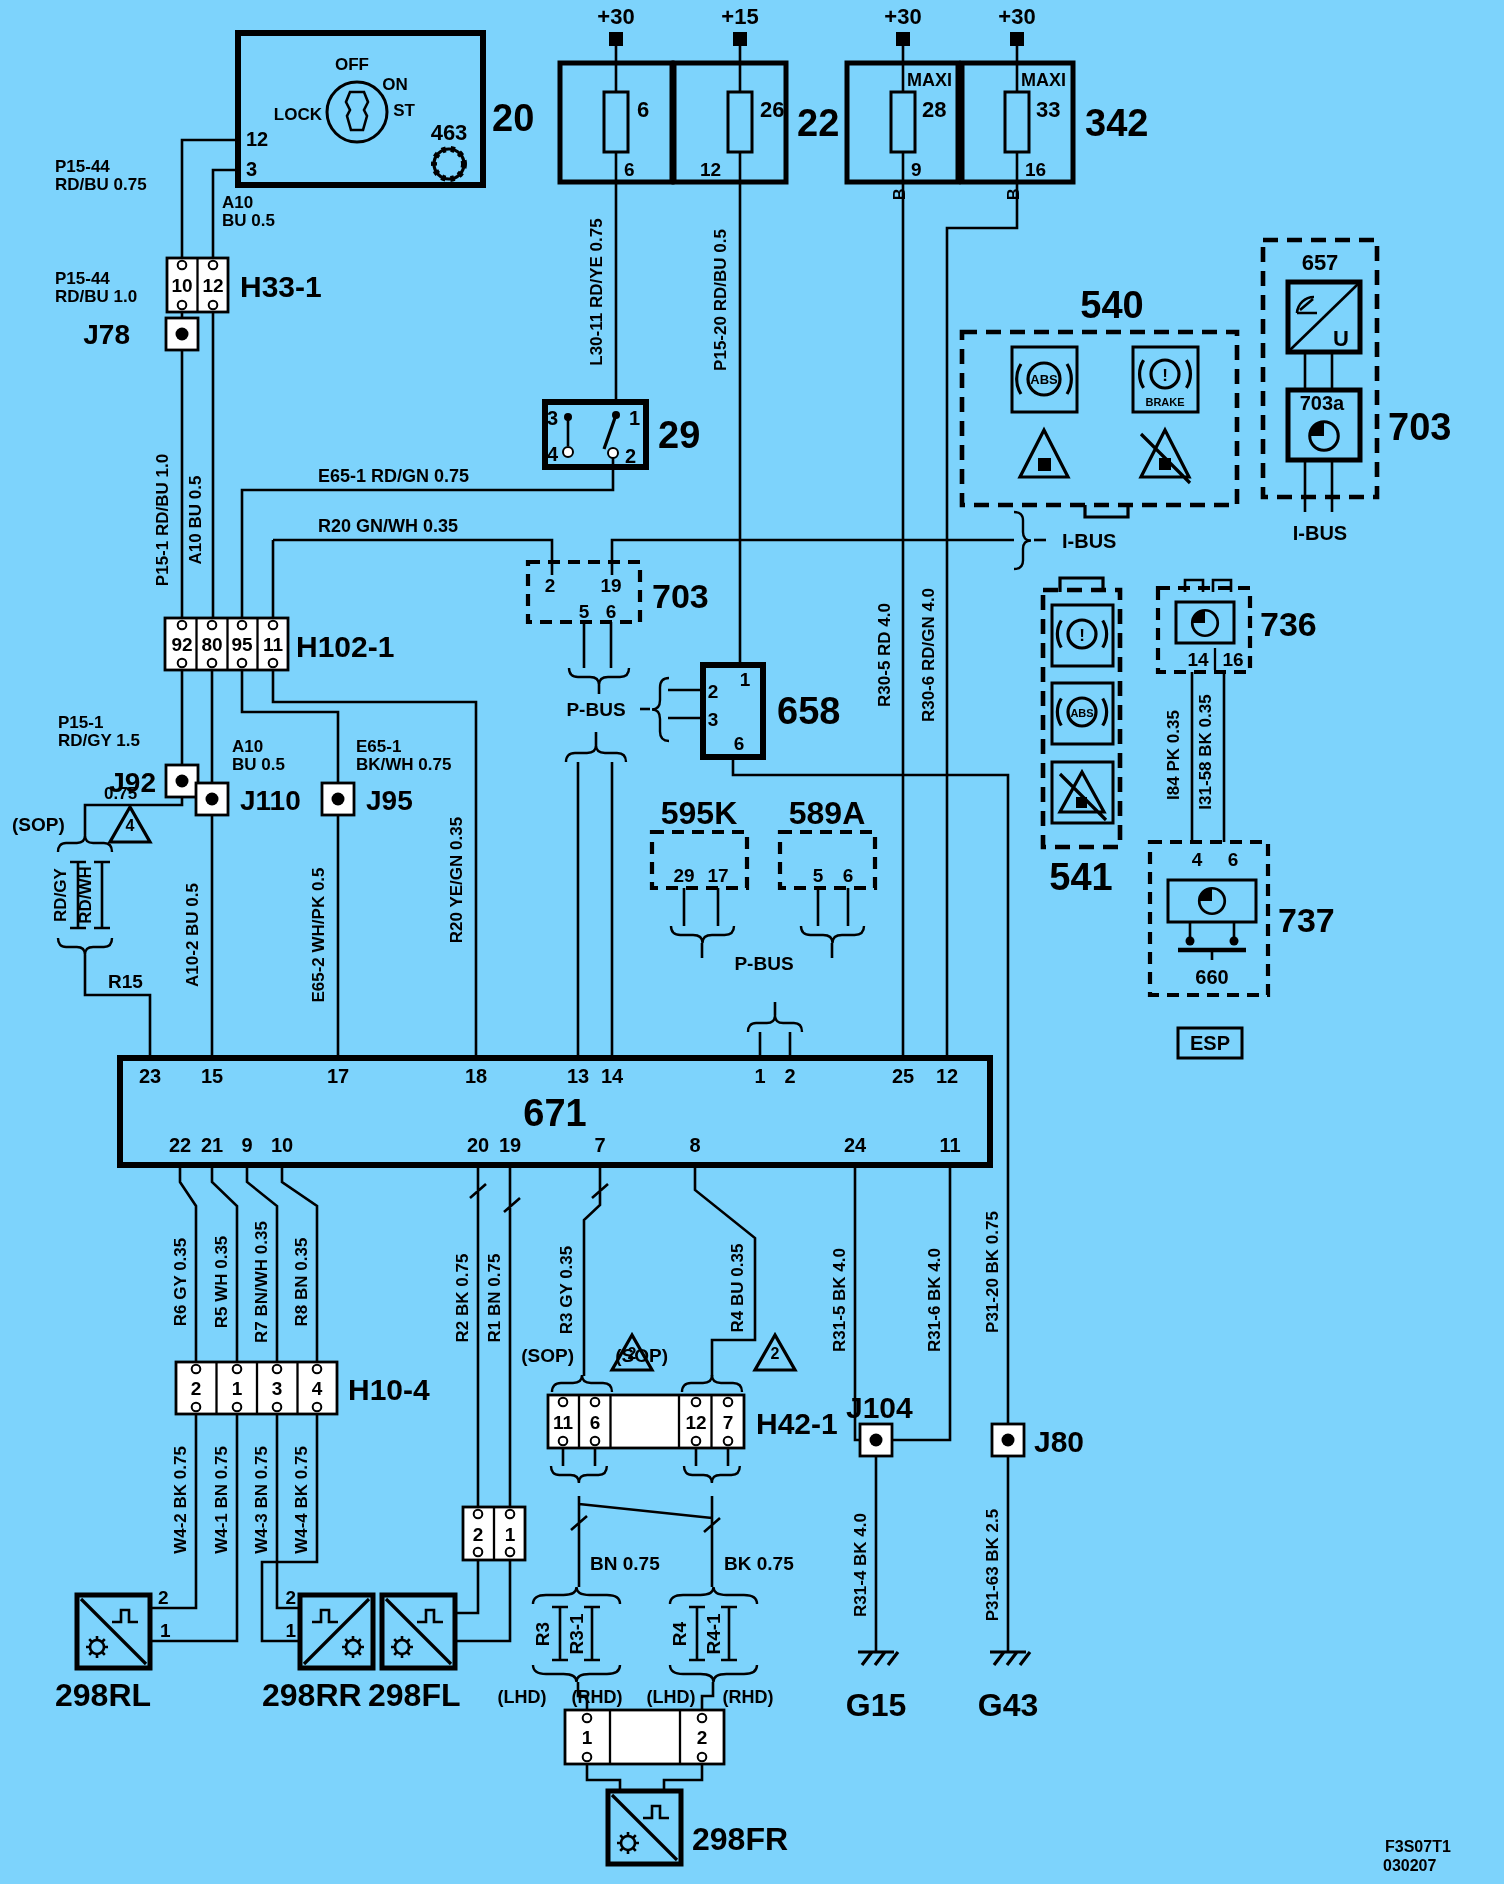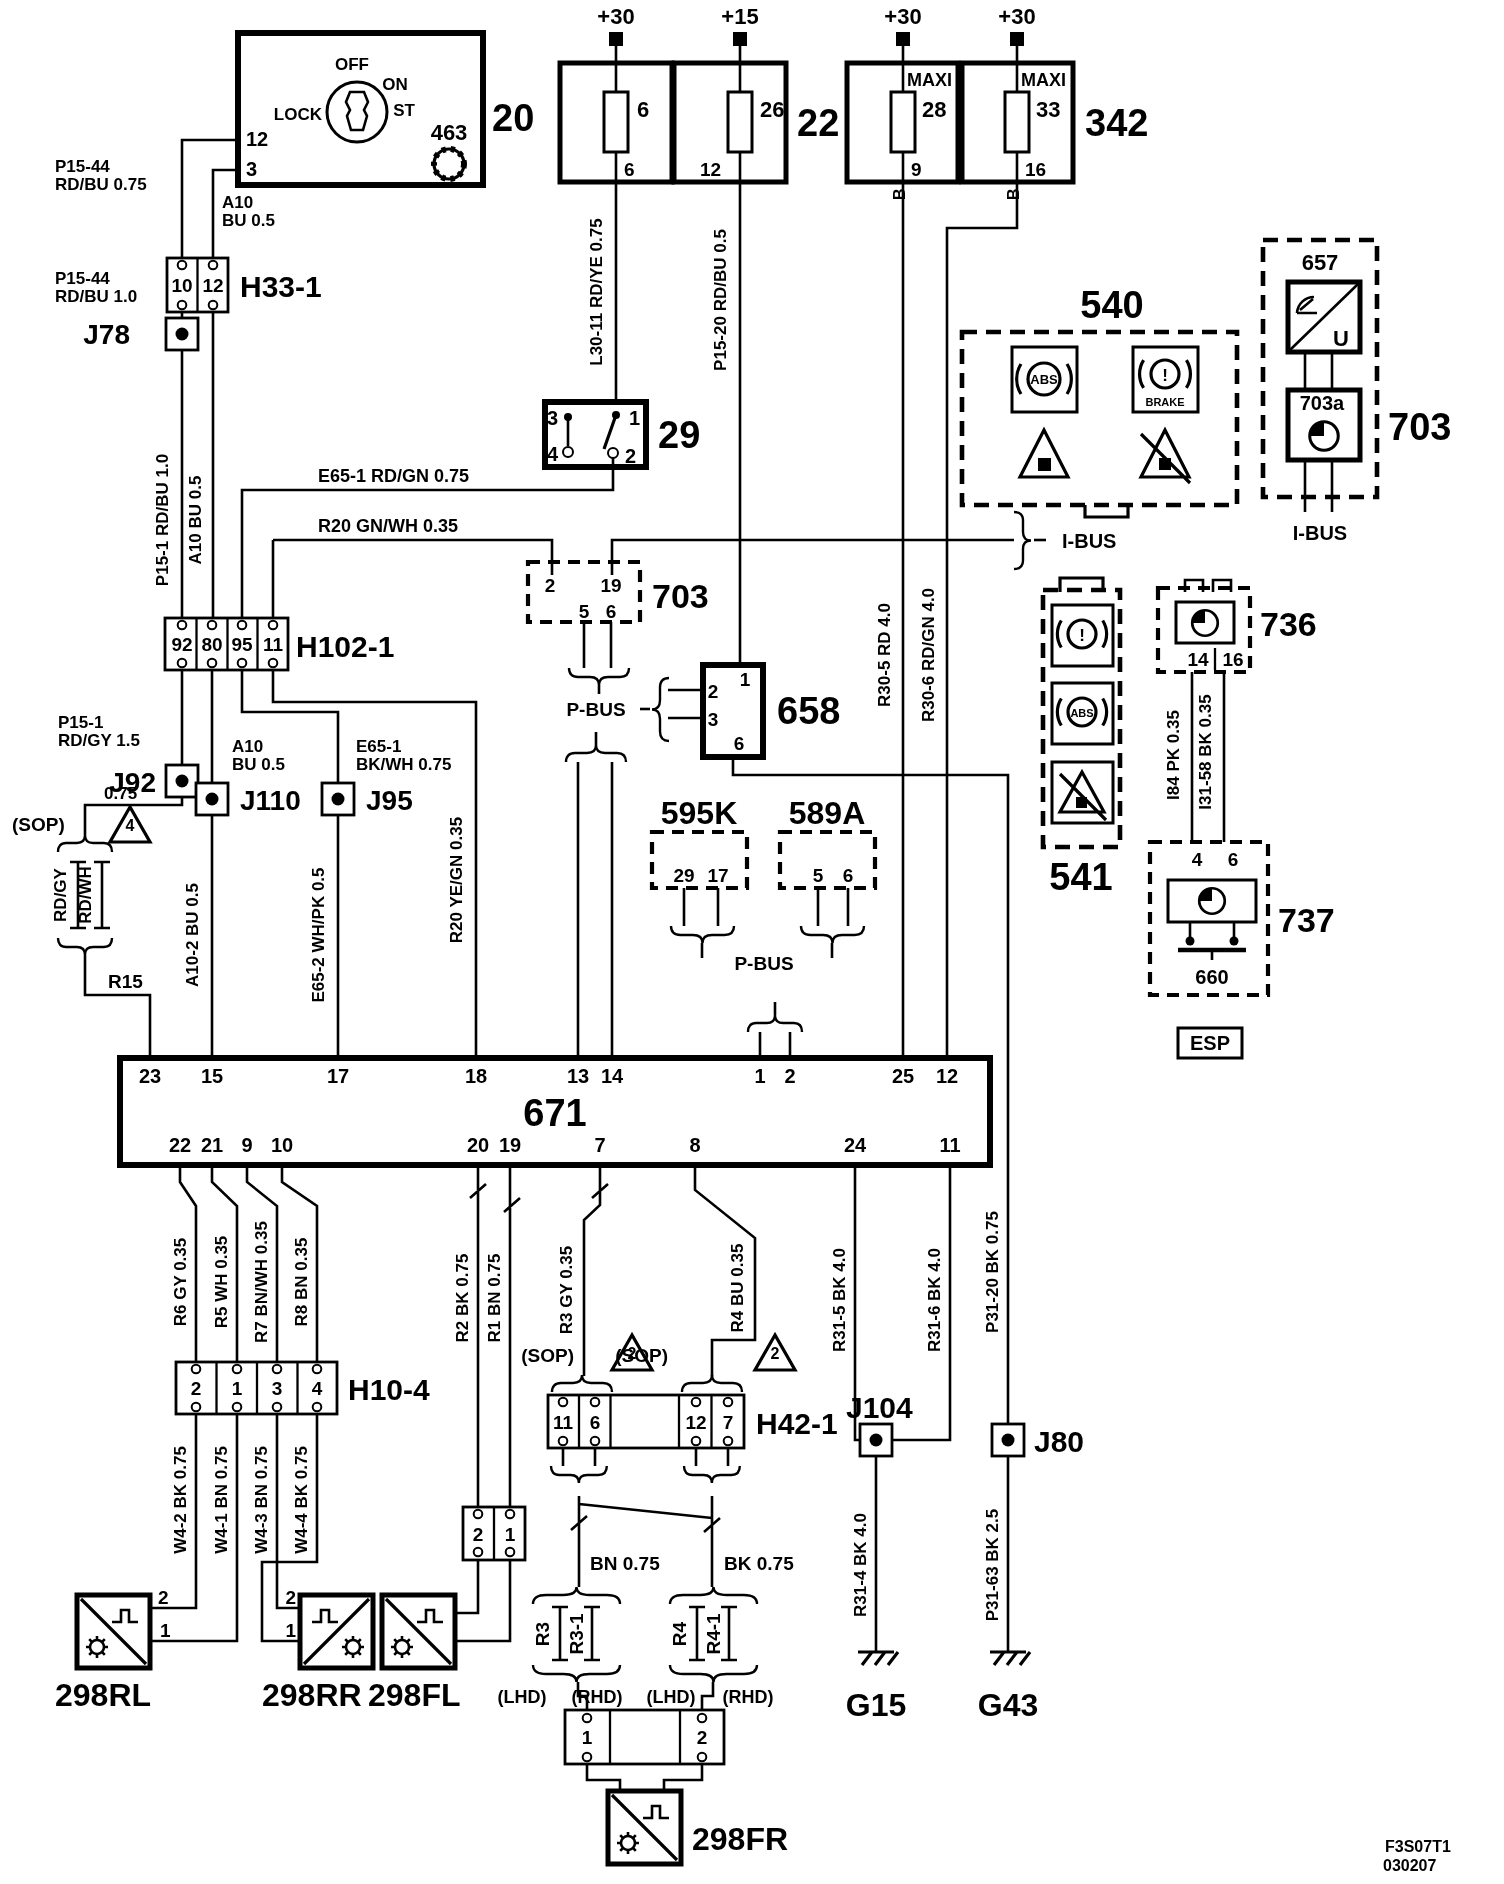--- a/index.html
+++ b/index.html
@@ -1,16 +1,16 @@
 <!DOCTYPE html>
 <html><head>
 <meta charset="utf-8">
 <style>
   html,body{margin:0;padding:0;background:#e8e8e8}
-  .page{width:1504px;height:1884px;background:#ffffff;position:relative;margin:0 auto}
+  .page{width:1504px;height:1884px;background:#7dd3fc;position:relative;margin:0 auto}
   svg{display:block}
   svg text{fill:#000;font-family:"Liberation Sans",sans-serif;font-weight:bold}
   .w{stroke:#000;stroke-width:2.6;fill:none}
   .w2{stroke:#000;stroke-width:3.2;fill:none}
   .box{stroke:#000;stroke-width:5;fill:none}
   .box6{stroke:#000;stroke-width:6;fill:none}
   .cbox{stroke:#000;stroke-width:2.8;fill:#fff}
   .ibox{stroke:#000;stroke-width:3;fill:none}
   .dv{stroke:#000;stroke-width:2.3;fill:none}
   .dbox{stroke:#000;stroke-width:4.6;fill:none;stroke-dasharray:15 9}

